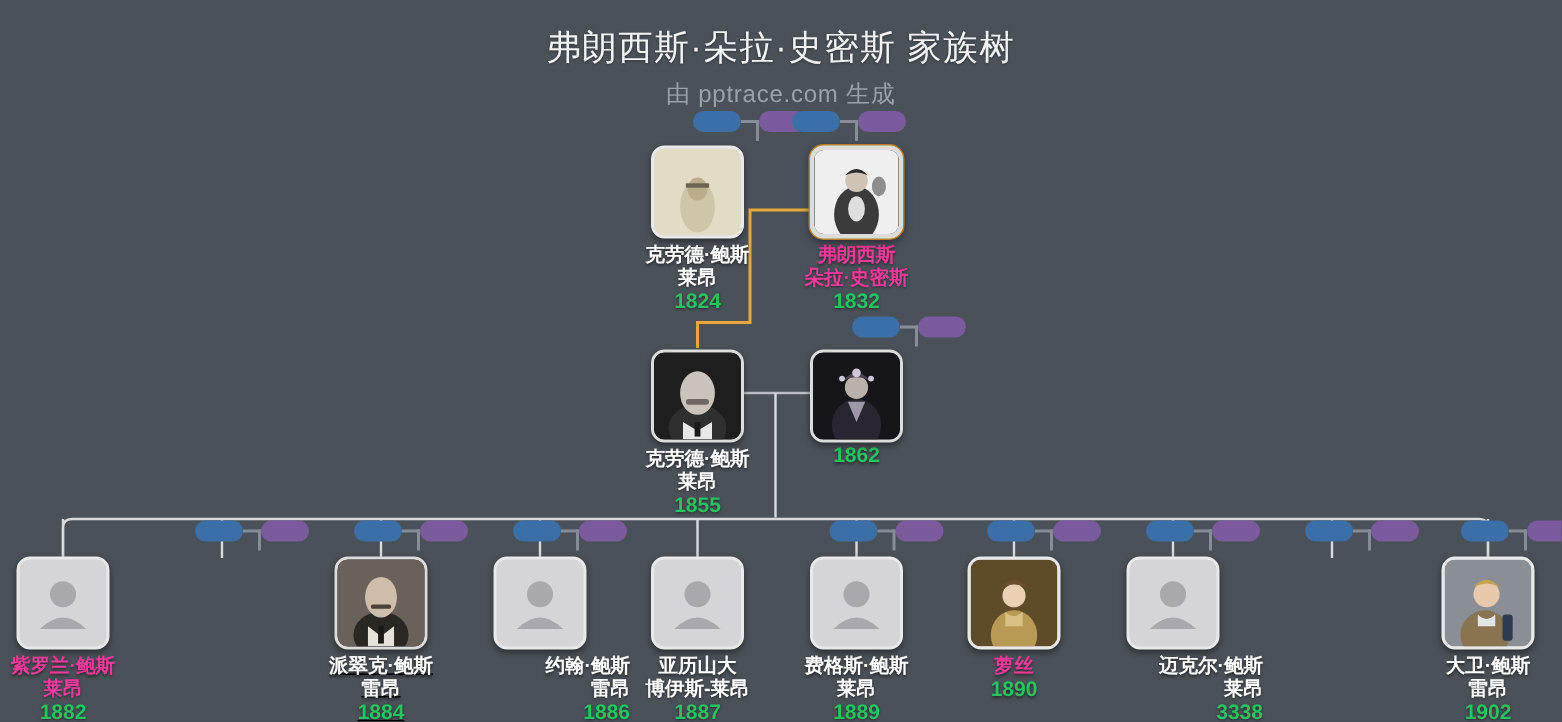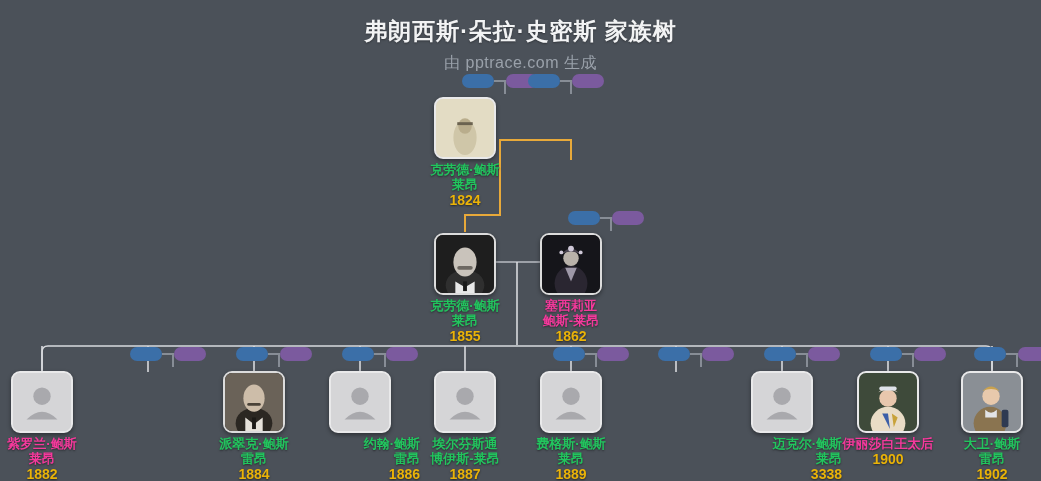--- a/index.html
+++ b/index.html
@@ -7,21 +7,21 @@
     width:1041px;height:481px;overflow:hidden;
     background:#4b5159;
     font-family:"Liberation Sans","DejaVu Sans",sans-serif;
     position:relative;
   }
   #stage{position:absolute;left:0;top:0;width:1041px;height:481px;}
 
   
   #header{position:absolute;left:0;top:0;width:1041px;text-align:center;}
   #title{
-    font-size:23px;color:#f2f3f4;font-weight:700;letter-spacing:1px;
+    font-size:23px;color:#f2f3f4;font-weight:400;letter-spacing:1px;
     margin-top:16px;text-shadow:0 1px 2px rgba(0,0,0,.35);
   }
   #subtitle{
     font-size:16px;color:#9aa1aa;margin-top:6px;letter-spacing:.5px;
   }
 
   
   #wires{position:absolute;left:0;top:0;width:1041px;height:481px;pointer-events:none;}
 
   
@@ -35,23 +35,23 @@
     border:2px solid #e9e9ea;
     box-sizing:border-box;
   }
   .frame.sel{border:3px solid #e8a93a;box-shadow:0 0 0 1px #b8822a,0 2px 6px rgba(0,0,0,.5);}
   .frame.dark{background:#1c1c1c;border-color:#dcdcdc;}
   .ph{position:absolute;left:0;top:0;width:100%;height:100%;}
   .nm{
     font-size:13px;font-weight:700;line-height:15px;margin-top:3px;
     text-shadow:0 1px 2px rgba(0,0,0,.5);
   }
-  .nm.m{color:#22c55e;}
+  .nm.m{color:#ffffff;}
   .nm.f{color:#f5399c;}
-  .yr{font-size:14px;color:#eab308;font-weight:600;line-height:16px;
+  .yr{font-size:14px;color:#22c55e;font-weight:600;line-height:16px;
       text-shadow:0 1px 2px rgba(0,0,0,.5);}
 
   
   .pills{position:absolute;width:86px;height:14px;}
   .pill{position:absolute;top:0;width:32px;height:14px;border-radius:7px;}
   .pill.b{left:0;background:#3b6fa8;}
   .pill.p{left:44px;background:#7b5a9e;}
   .pill-bar{position:absolute;left:32px;top:6px;width:12px;height:2px;background:#878d96;}
   .pill-stem{position:absolute;left:42px;top:6px;width:2px;height:14px;background:#878d96;}
 </style>
@@ -112,20 +112,37 @@
         <rect x="22" y="24" width="16" height="3" fill="#6b6350"></rect>
       </svg>
     </div>
     <div class="nm m">
       <span>克劳德·鲍斯</span><br>
       <span>莱昂</span>
     </div>
     <div class="yr">1824</div>
   </div>
 
+  <div class="person" style="left:511px;top:97px;">
+    <div class="frame sel dark">
+      <svg class="ph" viewBox="0 0 60 60">
+        <rect width="60" height="60" fill="#efefef"></rect>
+        <ellipse cx="30" cy="46" rx="16" ry="20" fill="#3b3b3b"></ellipse>
+        <circle cx="30" cy="22" r="8" fill="#cfc3b6"></circle>
+        <path d="M22 18 q8 -9 16 0 q-8 -4 -16 0z" fill="#2b2b2b"></path>
+        <ellipse cx="30" cy="42" rx="6" ry="9" fill="#dedede"></ellipse>
+        <ellipse cx="46" cy="26" rx="5" ry="7" fill="#8d8d8d"></ellipse>
+      </svg>
+    </div>
+    <div class="nm f">
+      <span>弗朗西斯</span><br>
+      <span>朵拉·史密斯</span>
+    </div>
+    <div class="yr">1832</div>
+  </div>
 
   <div class="pills" style="left:568px;top:211px;">
     <div class="pill b"></div>
     <div class="pill-bar"></div>
     <div class="pill p"></div>
     <div class="pill-stem"></div>
   </div>
 
   <div class="person" style="left:405px;top:233px;">
     <div class="frame dark">
@@ -151,24 +168,20 @@
         <rect width="60" height="60" fill="#15151a"></rect>
         <ellipse cx="30" cy="50" rx="17" ry="18" fill="#2a2631"></ellipse>
         <circle cx="30" cy="24" r="8" fill="#b9b2aa"></circle>
         <path d="M20 20 q10 -12 20 0 q-10 -6 -20 0z" fill="#4a4450"></path>
         <path d="M24 34 l6 14 l6 -14z" fill="#9e98a8"></path>
         <circle cx="30" cy="14" r="3" fill="#cfc8d8"></circle>
         <circle cx="20" cy="18" r="2" fill="#cfc8d8"></circle>
         <circle cx="40" cy="18" r="2" fill="#cfc8d8"></circle>
       </svg>
     </div>
-    <div class="nm f">
-      <span>塞西莉亚</span><br>
-      <span>鲍斯-莱昂</span>
-    </div>
     <div class="yr">1862</div>
   </div>
 
   <div class="person" style="left:-18px;top:371px;">
     <div class="frame">
       <svg class="ph" viewBox="0 0 60 60">
         <rect width="60" height="60" fill="#d5d5d7"></rect>
         <circle cx="30" cy="24" r="9" fill="#a9a9ad"></circle>
         <path d="M14 48 q16 -16 32 0z" fill="#a9a9ad"></path>
       </svg>
@@ -186,21 +199,21 @@
     <div class="pill p"></div>
     <div class="pill-stem"></div>
   </div>
 
   <div class="pills" style="left:236px;top:347px;">
     <div class="pill b"></div>
     <div class="pill-bar"></div>
     <div class="pill p"></div>
     <div class="pill-stem"></div>
   </div>
-  <div class="person" style="left:194px;top:371px;">
+  <div class="person" style="left:194px;top:371px;text-decoration:underline;">
     <div class="frame dark">
       <svg class="ph" viewBox="0 0 60 60">
         <rect width="60" height="60" fill="#6a6258"></rect>
         <ellipse cx="30" cy="52" rx="19" ry="16" fill="#2b2722"></ellipse>
         <ellipse cx="30" cy="26" rx="11" ry="14" fill="#cdbda9"></ellipse>
         <rect x="23" y="31" width="14" height="3" rx="1.5" fill="#4a4238"></rect>
         <path d="M21 46 l9 7 l9 -7 l0 14 l-18 0z" fill="#e6e2da"></path>
         <rect x="28" y="46" width="4" height="12" fill="#1c1a17"></rect>
       </svg>
     </div>
@@ -234,21 +247,21 @@
 
   <div class="person" style="left:405px;top:371px;">
     <div class="frame">
       <svg class="ph" viewBox="0 0 60 60">
         <rect width="60" height="60" fill="#d5d5d7"></rect>
         <circle cx="30" cy="24" r="9" fill="#a9a9ad"></circle>
         <path d="M14 48 q16 -16 32 0z" fill="#a9a9ad"></path>
       </svg>
     </div>
     <div class="nm m">
-      <span>埃尔芬斯通</span><br>
+      <span>亚历山大</span><br>
       <span>博伊斯-莱昂</span>
     </div>
     <div class="yr">1887</div>
   </div>
 
   <div class="pills" style="left:553px;top:347px;">
     <div class="pill b"></div>
     <div class="pill-bar"></div>
     <div class="pill p"></div>
     <div class="pill-stem"></div>
@@ -267,20 +280,35 @@
     </div>
     <div class="yr">1889</div>
   </div>
 
   <div class="pills" style="left:658px;top:347px;">
     <div class="pill b"></div>
     <div class="pill-bar"></div>
     <div class="pill p"></div>
     <div class="pill-stem"></div>
   </div>
+  <div class="person" style="left:616px;top:371px;">
+    <div class="frame">
+      <svg class="ph" viewBox="0 0 60 60">
+        <rect width="60" height="60" fill="#5e4b28"></rect>
+        <ellipse cx="30" cy="52" rx="16" ry="17" fill="#b99a54"></ellipse>
+        <circle cx="30" cy="25" r="8" fill="#ecd0b4"></circle>
+        <path d="M20 20 q10 -12 20 0 q-10 -6 -20 0z" fill="#6d4f2c"></path>
+        <path d="M24 36 q6 6 12 0 l0 10 l-12 0z" fill="#d9c084"></path>
+      </svg>
+    </div>
+    <div class="nm f">
+      <span>萝丝</span>
+    </div>
+    <div class="yr">1890</div>
+  </div>
 
   <div class="pills" style="left:764px;top:347px;">
     <div class="pill b"></div>
     <div class="pill-bar"></div>
     <div class="pill p"></div>
     <div class="pill-stem"></div>
   </div>
   <div class="person" style="left:722px;top:371px;text-align:right;">
     <div class="frame">
       <svg class="ph" viewBox="0 0 60 60">
@@ -294,37 +322,20 @@
       <span>莱昂</span>
     </div>
     <div class="yr">3338</div>
   </div>
 
   <div class="pills" style="left:870px;top:347px;">
     <div class="pill b"></div>
     <div class="pill-bar"></div>
     <div class="pill p"></div>
     <div class="pill-stem"></div>
-  </div>
-  <div class="person" style="left:828px;top:371px;">
-    <div class="frame">
-      <svg class="ph" viewBox="0 0 60 60">
-        <rect width="60" height="60" fill="#3e4a3a"></rect>
-        <ellipse cx="30" cy="52" rx="18" ry="17" fill="#e9dcc6"></ellipse>
-        <circle cx="30" cy="26" r="9" fill="#e8c7ad"></circle>
-        <path d="M20 20 q10 -10 20 0 q-10 -5 -20 0z" fill="#cfc6bb"></path>
-        <rect x="21" y="14" width="18" height="4" rx="2" fill="#dfe3ea"></rect>
-        <path d="M24 42 l8 16 l-2 -16z" fill="#3b5ea8"></path>
-        <path d="M34 42 l6 4 l-4 10z" fill="#c8a23a"></path>
-      </svg>
-    </div>
-    <div class="nm f">
-      <span>伊丽莎白王太后</span>
-    </div>
-    <div class="yr">1900</div>
   </div>
 
   <div class="pills" style="left:974px;top:347px;">
     <div class="pill b"></div>
     <div class="pill-bar"></div>
     <div class="pill p"></div>
     <div class="pill-stem"></div>
   </div>
   <div class="person" style="left:932px;top:371px;">
     <div class="frame">

